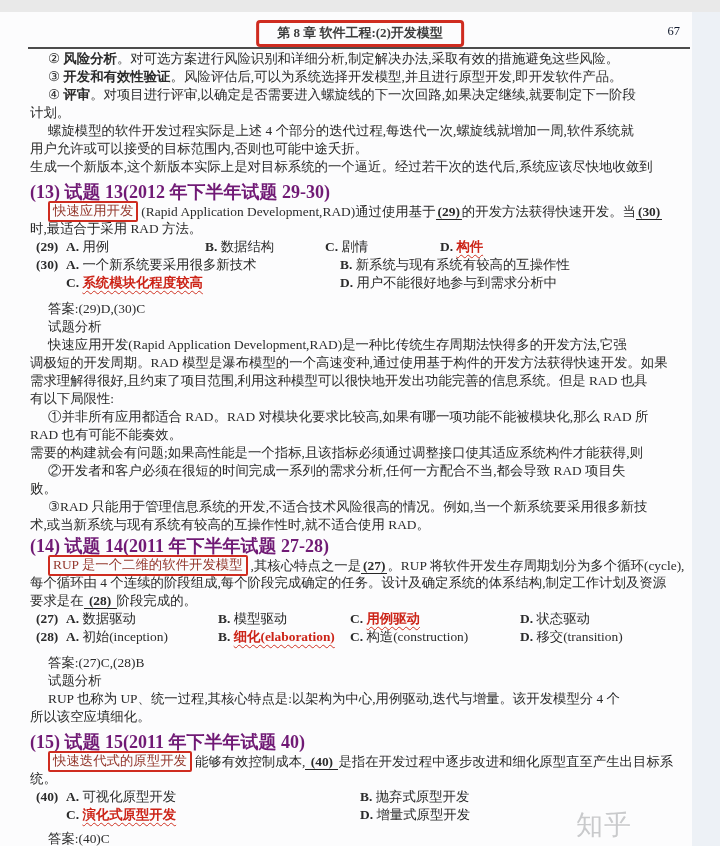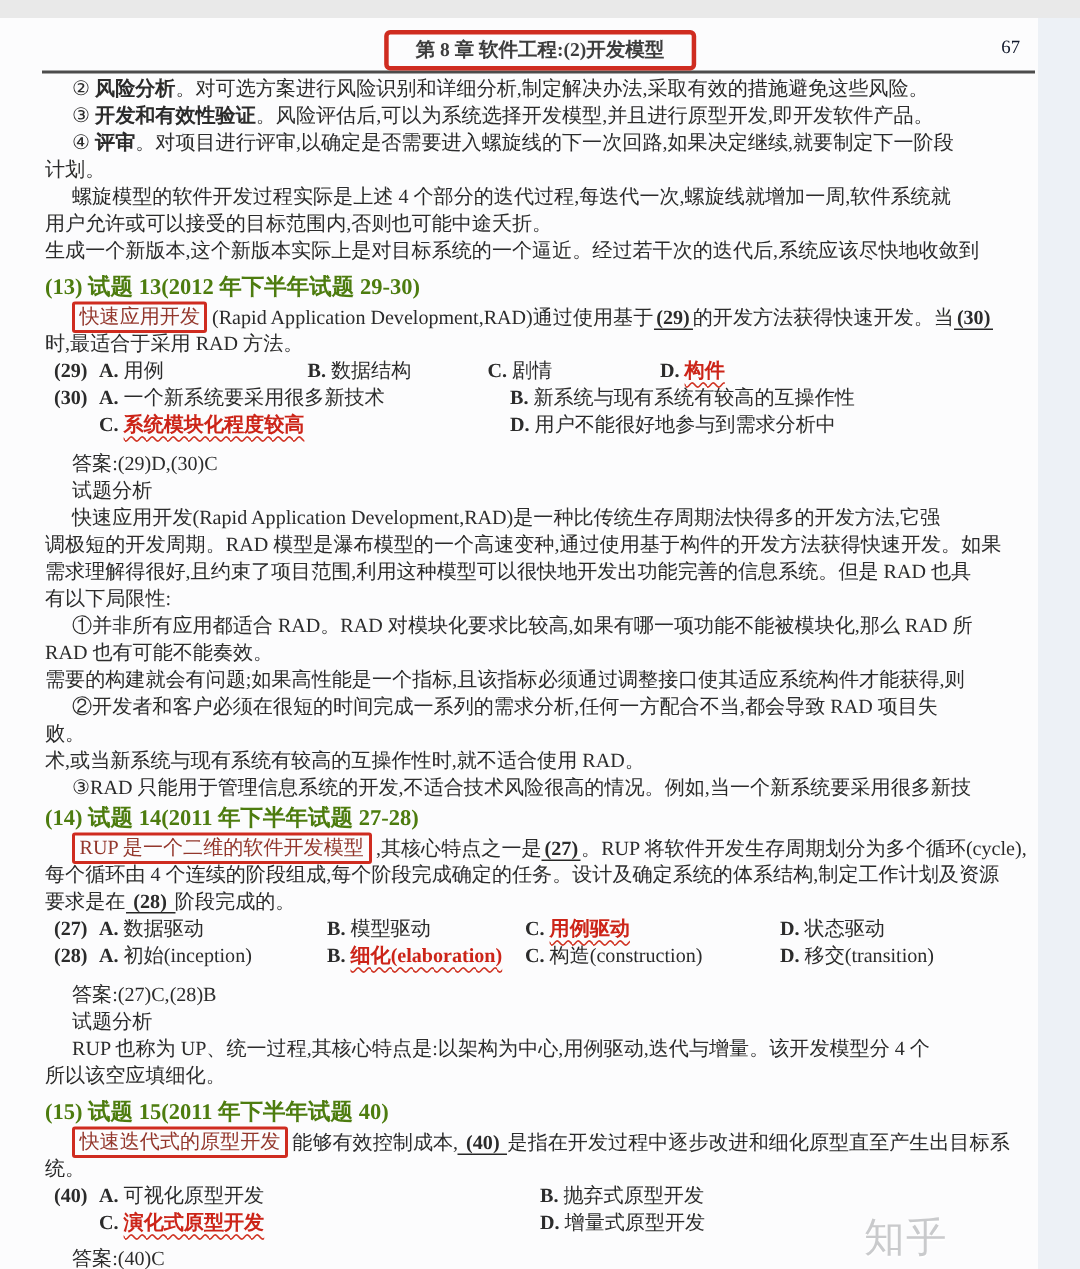--- a/index.html
+++ b/index.html
@@ -7,21 +7,21 @@
   .page{position:relative;width:720px;height:846px;background:#fcfcfd;overflow:hidden;
         font-family:"Liberation Serif","DejaVu Serif",serif;color:var(--ink);margin:12px auto;}
   .side-strip{position:absolute;top:0;right:0;width:28px;height:100%;background:#edf1f6;}
   .chapter-box{position:absolute;top:8px;left:50%;transform:translateX(-50%);
         border:3px solid var(--box);border-radius:4px;padding:1px 18px 2px;
         font-size:13px;font-weight:bold;color:#3d3d3d;white-space:nowrap;z-index:2;}
   .page-number{position:absolute;top:12px;right:40px;font-size:12.5px;color:#0f172a;}
   .header-rule{position:absolute;top:35px;left:28px;width:662px;border-top:2px solid #4c4c4c;}
   .doc-body{position:absolute;top:38px;left:30px;width:662px;}
   .line{height:18px;line-height:18px;font-size:13.4px;white-space:nowrap;}
-  .line.heading{height:20px;line-height:20px;font-size:15px;font-weight:bold;color:#4d7c0f;}
+  .line.heading{height:20px;line-height:20px;font-size:18px;font-weight:bold;color:#701a75;}
   .seg-p{}
   .seg-b,.seg-lbl{font-weight:bold;}
   .seg-cell{display:inline-block;vertical-align:top;white-space:nowrap;overflow:visible;}
   .seg-sp{display:inline-block;}
   .seg-redwavy{color:var(--red);font-weight:bold;
         text-decoration:underline wavy 1px;text-decoration-color:#d03424;text-underline-offset:3px;}
   .seg-blank{font-weight:bold;border-bottom:1.4px solid #262626;padding:0 2px;}
   .seg-box{display:inline-block;border:2px solid var(--box);border-radius:2px;padding:0 3px;
         margin-right:3px;line-height:15px;height:17px;color:#93372c;position:relative;top:-1px;}
   .watermark{position:absolute;left:576px;top:795px;font-size:27px;
@@ -56,22 +56,22 @@
       <div class="line" style="padding-left: 18px;"><span class="seg-p">试题分析</span></div>
       <div class="line" style="padding-left: 18px;"><span class="seg-p">快速应用开发(Rapid Application Development,RAD)是一种比传统生存周期法快得多的开发方法,它强</span></div>
       <div class="line"><span class="seg-p">调极短的开发周期。RAD 模型是瀑布模型的一个高速变种,通过使用基于构件的开发方法获得快速开发。如果</span></div>
       <div class="line"><span class="seg-p">需求理解得很好,且约束了项目范围,利用这种模型可以很快地开发出功能完善的信息系统。但是 RAD 也具</span></div>
       <div class="line"><span class="seg-p">有以下局限性:</span></div>
       <div class="line" style="padding-left: 18px;"><span class="seg-p">①并非所有应用都适合 RAD。RAD 对模块化要求比较高,如果有哪一项功能不能被模块化,那么 RAD 所</span></div>
       <div class="line"><span class="seg-p">RAD 也有可能不能奏效。</span></div>
       <div class="line"><span class="seg-p">需要的构建就会有问题;如果高性能是一个指标,且该指标必须通过调整接口使其适应系统构件才能获得,则</span></div>
       <div class="line" style="padding-left: 18px;"><span class="seg-p">②开发者和客户必须在很短的时间完成一系列的需求分析,任何一方配合不当,都会导致 RAD 项目失</span></div>
       <div class="line"><span class="seg-p">败。</span></div>
+      <div class="line" style="padding-left: 18px;"><span class="seg-p">③RAD 只能用于管理信息系统的开发,不适合技术风险很高的情况。例如,当一个新系统要采用很多新技</span></div>
       <div class="line"><span class="seg-p">术,或当新系统与现有系统有较高的互操作性时,就不适合使用 RAD。</span></div>
-      <div class="line" style="padding-left: 18px;"><span class="seg-p">③RAD 只能用于管理信息系统的开发,不适合技术风险很高的情况。例如,当一个新系统要采用很多新技</span></div>
       <div class="line heading" style="margin-top: 2px;"><span class="seg-p">(14) 试题 14(2011 年下半年试题 27-28)</span></div>
       <div class="line" style="padding-left: 18px;"><span class="seg-box">RUP 是一个二维的软件开发模型</span><span class="seg-p">,其核心特点之一是</span><span class="seg-blank">(27)</span><span class="seg-p">。RUP 将软件开发生存周期划分为多个循环(cycle),</span></div>
       <div class="line"><span class="seg-p">每个循环由 4 个连续的阶段组成,每个阶段完成确定的任务。设计及确定系统的体系结构,制定工作计划及资源</span></div>
       <div class="line"><span class="seg-p">要求是在</span><span class="seg-blank"> (28) </span><span class="seg-p">阶段完成的。</span></div>
       <div class="line" style="padding-left: 6px;"><span class="seg-cell" style="width: 30px;"><span class="seg-lbl">(27)</span></span><span class="seg-cell" style="width: 152px;"><span class="seg-lbl">A.</span><span class="seg-p"> 数据驱动</span></span><span class="seg-cell" style="width: 132px;"><span class="seg-lbl">B.</span><span class="seg-p"> 模型驱动</span></span><span class="seg-cell" style="width: 170px;"><span class="seg-lbl">C.</span><span class="seg-p"> </span><span class="seg-redwavy">用例驱动</span></span><span class="seg-cell"><span class="seg-lbl">D.</span><span class="seg-p"> 状态驱动</span></span></div>
       <div class="line" style="padding-left: 6px;"><span class="seg-cell" style="width: 30px;"><span class="seg-lbl">(28)</span></span><span class="seg-cell" style="width: 152px;"><span class="seg-lbl">A.</span><span class="seg-p"> 初始(inception)</span></span><span class="seg-cell" style="width: 132px;"><span class="seg-lbl">B.</span><span class="seg-p"> </span><span class="seg-redwavy">细化(elaboration)</span></span><span class="seg-cell" style="width: 170px;"><span class="seg-lbl">C.</span><span class="seg-p"> 构造(construction)</span></span><span class="seg-cell"><span class="seg-lbl">D.</span><span class="seg-p"> 移交(transition)</span></span></div>
       <div class="line" style="padding-left: 18px; margin-top: 8px;"><span class="seg-p">答案:(27)C,(28)B</span></div>
       <div class="line" style="padding-left: 18px;"><span class="seg-p">试题分析</span></div>
       <div class="line" style="padding-left: 18px;"><span class="seg-p">RUP 也称为 UP、统一过程,其核心特点是:以架构为中心,用例驱动,迭代与增量。该开发模型分 4 个</span></div>
       <div class="line"><span class="seg-p">所以该空应填细化。</span></div>

